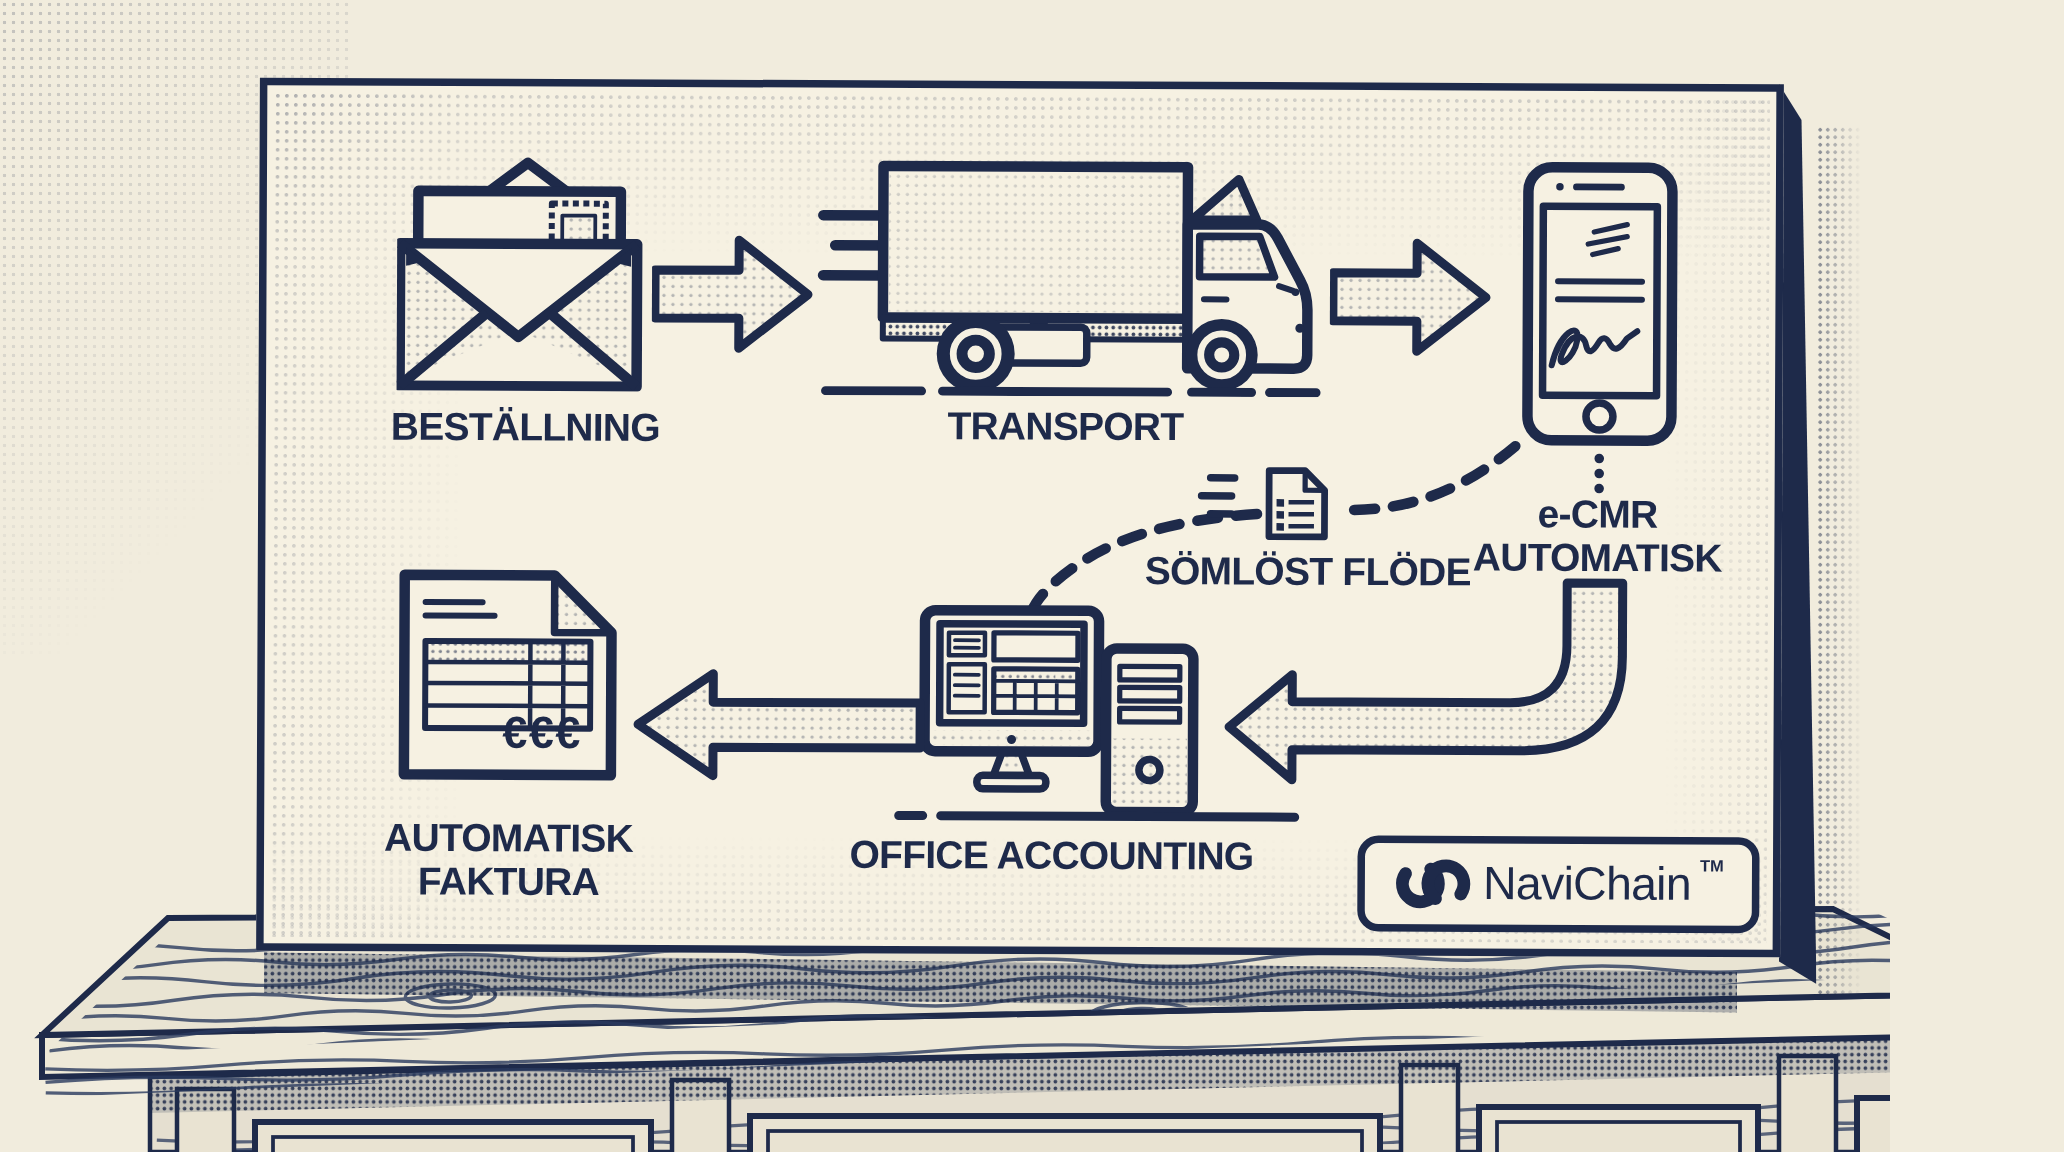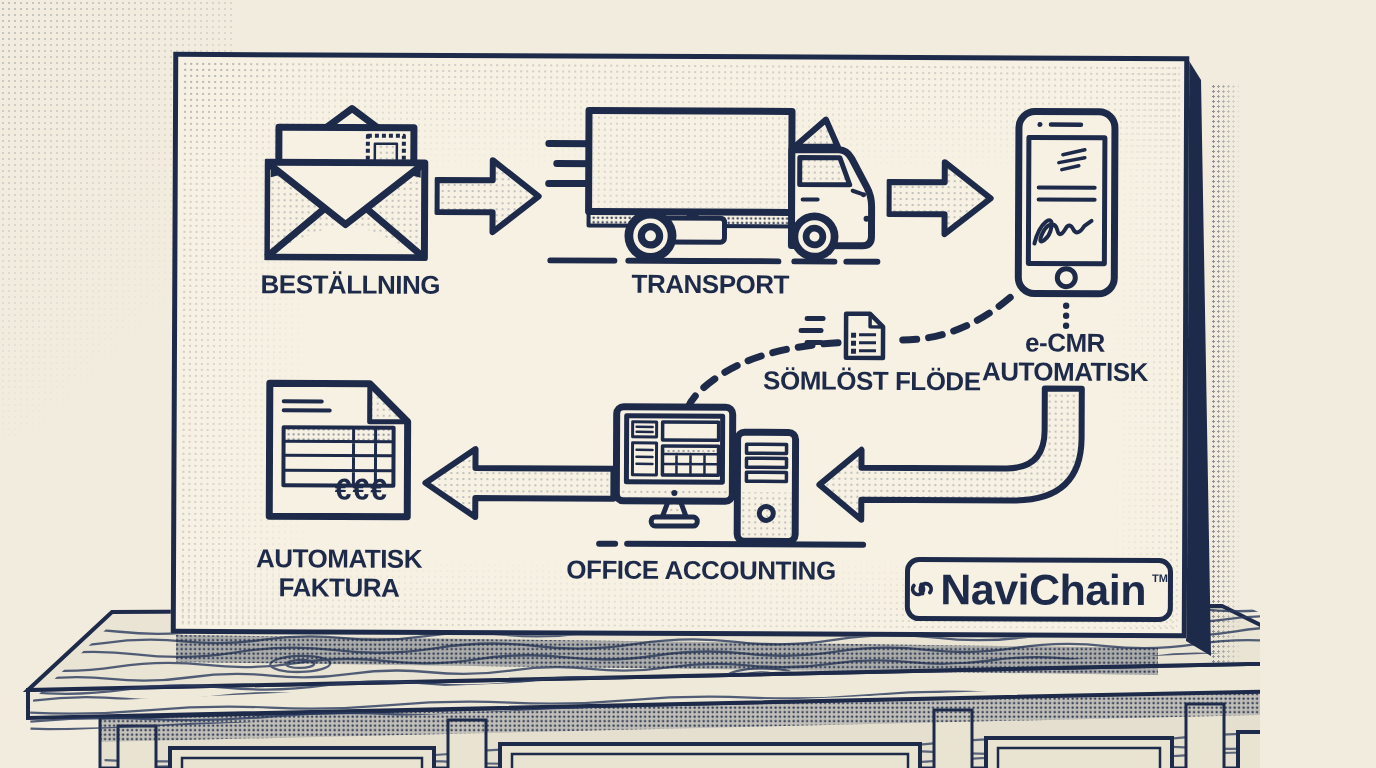--- a/index.html
+++ b/index.html
@@ -48,21 +48,21 @@
 
   .abs{position:absolute;}
   .lbl{position:absolute;font-weight:700;font-size:26px;line-height:1.12;color:var(--ink);
        text-align:center;letter-spacing:-.5px;}
   .euro{position:absolute;font-weight:700;font-size:30px;color:var(--ink);text-align:center;
         letter-spacing:1px;}
 
   .logo-box{position:absolute;left:729px;top:497px;width:268px;height:64px;
         border:5px solid var(--ink);border-radius:14px;box-sizing:border-box;
         display:flex;align-items:center;justify-content:center;gap:6px;background:var(--board);}
-  .brand-name{font-weight:700;font-size:43px;color:var(--ink);letter-spacing:-.5px;}
+  .brand-name{font-weight:400;font-size:31px;color:var(--ink);letter-spacing:-.5px;}
   .brand-tm{font-weight:700;font-size:11px;color:var(--ink);vertical-align:super;position:relative;top:-12px;letter-spacing:0;text-align:right;}
 
   .table-svg{position:absolute;left:0;top:598px;}
   svg{display:block;}
 </style>
 </head>
 <body>
 
 <div class="scene">
 

